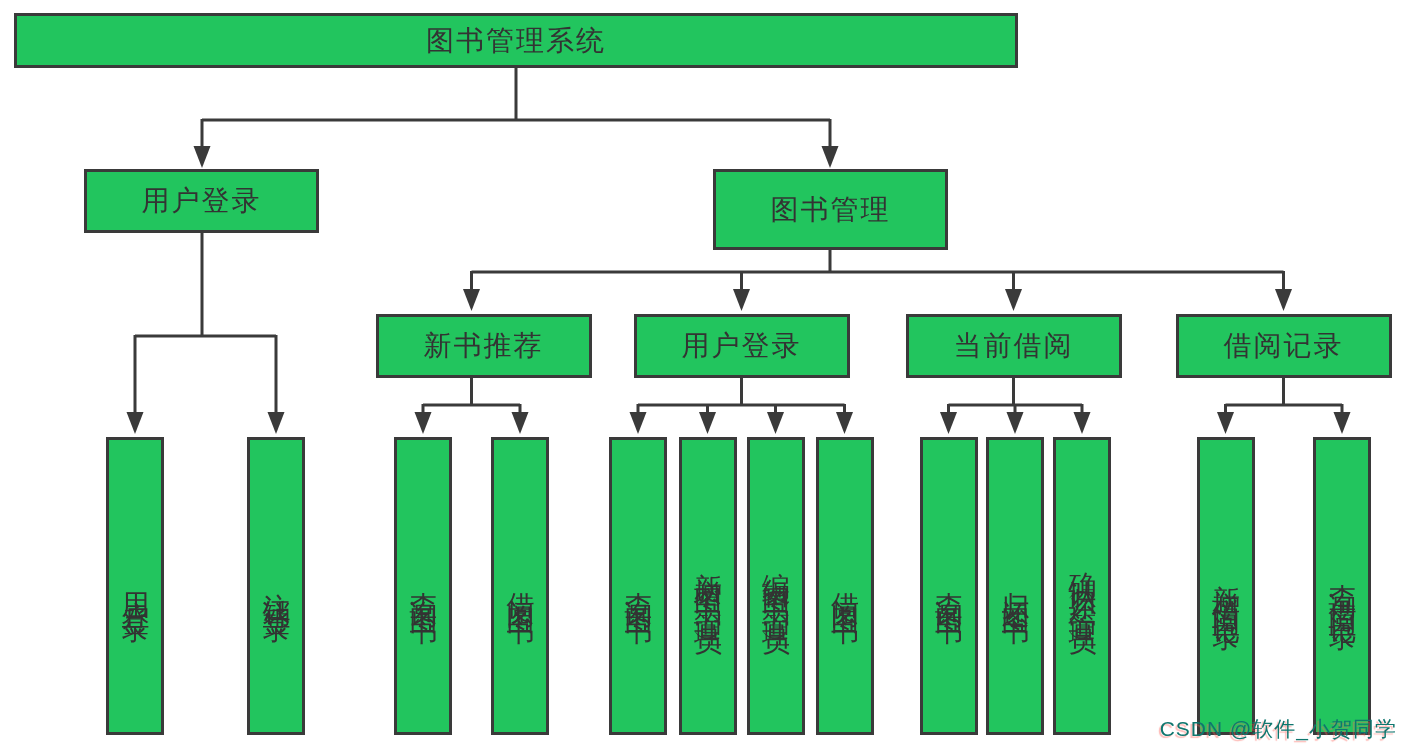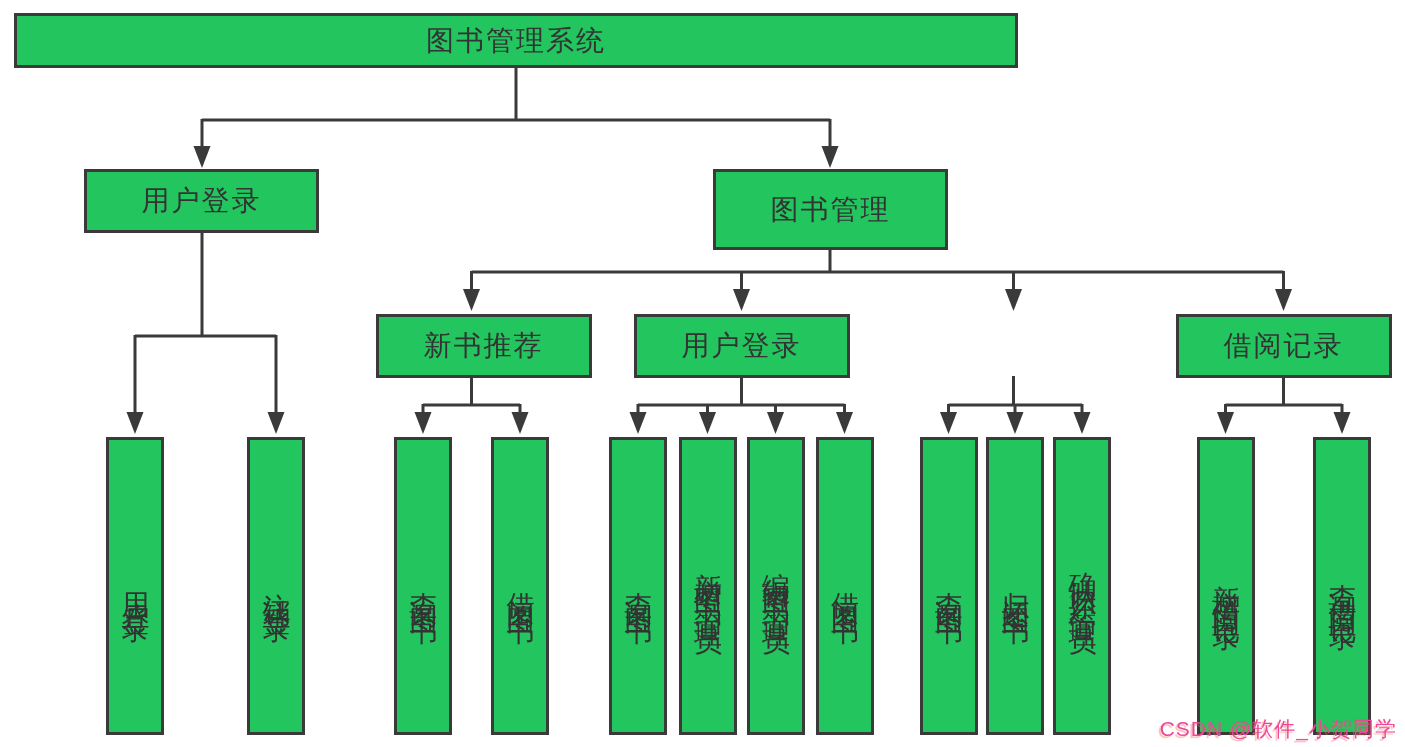--- a/index.html
+++ b/index.html
@@ -32,21 +32,21 @@
     writing-mode: vertical-rl;
     letter-spacing: 8px;
     white-space: normal;
   }
   .watermark {
     position: absolute;
     right: 8px;
     bottom: 4px;
     font-size: 21px;
     letter-spacing: 1px;
-    color: #ec4899;
+    color: #0f766e;
     text-shadow: -2px 2px 1px rgba(252, 100, 90, 0.45);
     white-space: nowrap;
   }
 </style>
 </head>
 <body>
 
 <div class="stage">
 
   <svg class="connectors" viewBox="0 0 1405 747" xmlns="http://www.w3.org/2000/svg">
@@ -92,20 +92,23 @@
   <div class="node" style="left:713px; top:169px; width:235px; height:81px;">
     <span class="lbl">图书管理</span>
   </div>
 
   <div class="node" style="left:363.5px; top:314px; width:216px; height:64px;margin-left:12px;">
     <span class="lbl">新书推荐</span>
   </div>
   <div class="node" style="left:633.5px; top:314px; width:216px; height:64px;">
     <span class="lbl">用户登录</span>
   </div>
+  <div class="node" style="left:905.5px; top:314px; width:216px; height:64px;">
+    <span class="lbl">当前借阅</span>
+  </div>
   <div class="node" style="left:1175.5px; top:314px; width:216px; height:64px;">
     <span class="lbl">借阅记录</span>
   </div>
 
   <div class="node" style="left:106px; top:437px; width:58px; height:298px;">
     <span class="lbl v">用户登录</span>
   </div>
   <div class="node" style="left:247px; top:437px; width:58px; height:298px;">
     <span class="lbl v">注销登录</span>
   </div>

